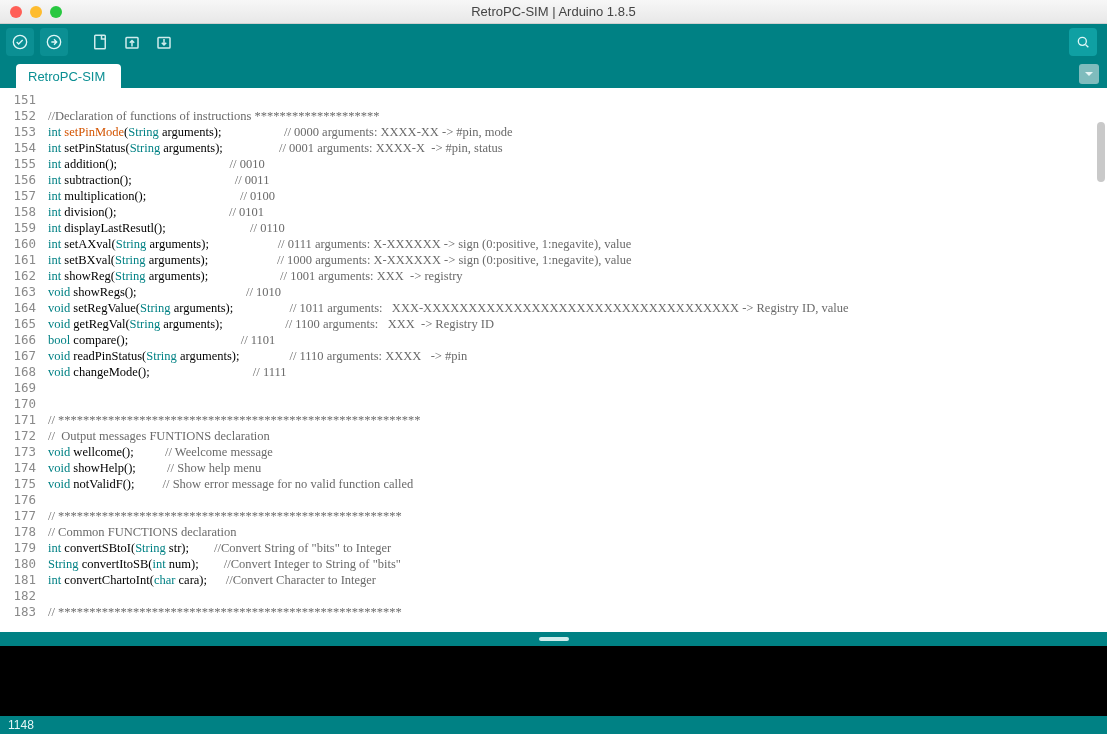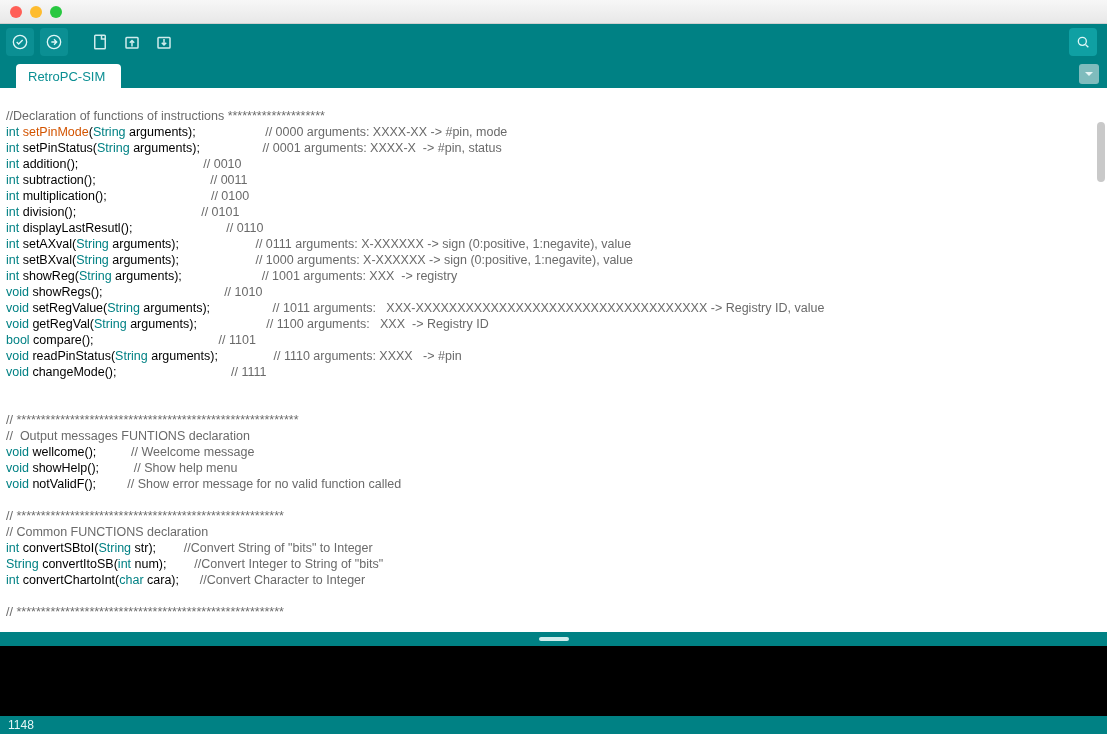--- a/index.html
+++ b/index.html
@@ -15,41 +15,42 @@
 .tbtn{ width:28px; height:28px; border-radius:4px; background:#0b8f93; display:flex; align-items:center; justify-content:center; margin-right:4px; cursor:pointer;}
 .tbtn svg{ width:16px; height:16px; fill:none; stroke:#dff7f7; stroke-width:2; }
 .tbtn2{ width:28px; height:28px; background:transparent; display:flex; align-items:center; justify-content:center; margin-right:2px; cursor:pointer;}
 .tbtn2 svg{width:18px;height:18px; fill:#cfecec; stroke:#cfecec;}
 .tabbar{ height:28px; background:#008184; display:flex; align-items:flex-end; padding-left:16px; position:relative;}
 .tab{ background:#fff; color:#0b8f93; padding:5px 16px 4px 12px; border-top-left-radius:4px; border-top-right-radius:4px; font-size:13px; position:relative; cursor:pointer;}
 .tab-drop{ position:absolute; right:8px; top:4px; width:20px; height:20px; background:#7fbcbd; border-radius:3px; display:flex; align-items:center; justify-content:center; cursor:pointer;}
 .tab-drop svg{width:10px;height:10px; fill:#e6f5f5;}
 .editor{ flex:1; display:flex; overflow:hidden; background:#fff; position:relative;}
 .gutter{ width:42px; background:#fff; color:#8a8a8a; text-align:right; padding:4px 6px 4px 0; font-family:"Monaco","Menlo","Consolas",monospace; font-size:12.5px; line-height:16px; user-select:none; border-right:0;}
-.code{ flex:1; padding:4px 0 4px 6px; font-family:Liberation Sans, sans-serif; font-size:12.5px; line-height:16px; white-space:pre; overflow:auto; color:#000;}
+.code{ flex:1; padding:4px 0 4px 6px; font-family:Liberation Serif, serif; font-size:12.5px; line-height:16px; white-space:pre; overflow:auto; color:#000;}
 .code .kw-type{ color:#008184; }
 .code .kw-func{ color:#d35400; }
 .code .kw-string{ color:#008184; }
 .code .comment{ color:#6a6a6a; }
 .divbar{ height:14px; background:#008184; display:flex; align-items:center; justify-content:center;}
 .divbar .grip{ width:30px; height:4px; border-radius:2px; background:#cfecec;}
 .console{ height:70px; background:#000; }
 .status{ height:18px; background:#008184; color:#e6f6f6; font-size:12px; display:flex; align-items:center; justify-content:space-between; padding:5px 8px;}
 .scrollbar-track{ position:absolute; right:2px; top:4px; width:8px; height:calc(100% - 8px); }
 .scrollbar-thumb{ position:absolute; right:0; top:30px; width:8px; height:60px; background:#c9c9c9; border-radius:4px;}
 </style>
 </head>
 <body>
 
 <div class="titlebar">
   <div class="traffic">
     <span class="tl-close"></span>
     <span class="tl-min"></span>
     <span class="tl-max"></span>
   </div>
+  <div class="title-text">RetroPC-SIM | Arduino 1.8.5</div>
 </div>
 
 <div class="toolbar">
   <div class="toolbar-left">
     <div class="tbtn">
       <svg viewBox="0 0 24 24">
           <circle cx="12" cy="12" r="10"></circle>
           <path d="M7 12l3 3 6-6"></path>
         </svg>
     </div>
@@ -94,20 +95,54 @@
     <span>RetroPC-SIM</span>
   </div>
   <div class="tab-drop">
     <svg viewBox="0 0 10 10">
         <path d="M1 3l4 4 4-4z"></path>
       </svg>
   </div>
 </div>
 
 <div class="editor">
+  <div class="gutter" id="gutter">151
+152
+153
+154
+155
+156
+157
+158
+159
+160
+161
+162
+163
+164
+165
+166
+167
+168
+169
+170
+171
+172
+173
+174
+175
+176
+177
+178
+179
+180
+181
+182
+183
+</div>
   <div class="code" id="code">
 <span class="comment">//Declaration of functions of instructions ********************</span>
 <span class="kw-type">int</span> <span class="kw-func">setPinMode</span>(<span class="kw-string">String</span> arguments);                    <span class="comment">// 0000 arguments: XXXX-XX -&gt; #pin, mode</span>
 <span class="kw-type">int</span> setPinStatus(<span class="kw-string">String</span> arguments);                  <span class="comment">// 0001 arguments: XXXX-X  -&gt; #pin, status</span>
 <span class="kw-type">int</span> addition();                                    <span class="comment">// 0010</span>
 <span class="kw-type">int</span> subtraction();                                 <span class="comment">// 0011</span>
 <span class="kw-type">int</span> multiplication();                              <span class="comment">// 0100</span>
 <span class="kw-type">int</span> division();                                    <span class="comment">// 0101</span>
 <span class="kw-type">int</span> displayLastResutl();                           <span class="comment">// 0110</span>
 <span class="kw-type">int</span> setAXval(<span class="kw-string">String</span> arguments);                      <span class="comment">// 0111 arguments: X-XXXXXX -&gt; sign (0:positive, 1:negavite), value</span>

